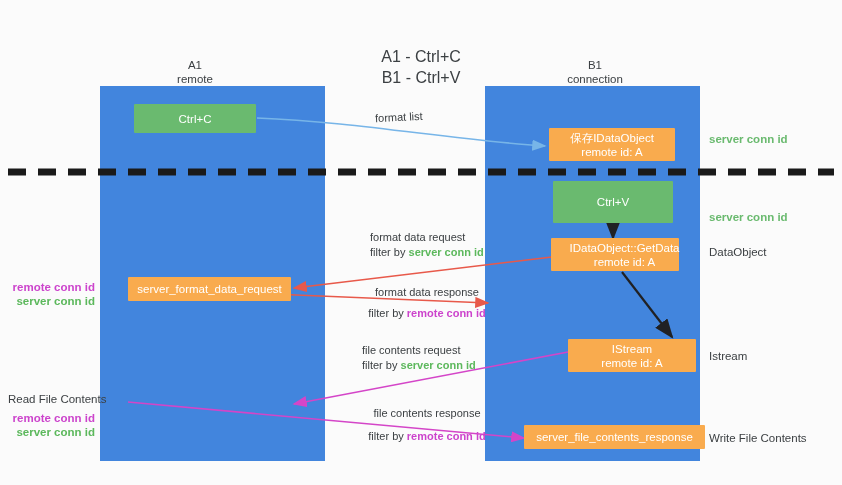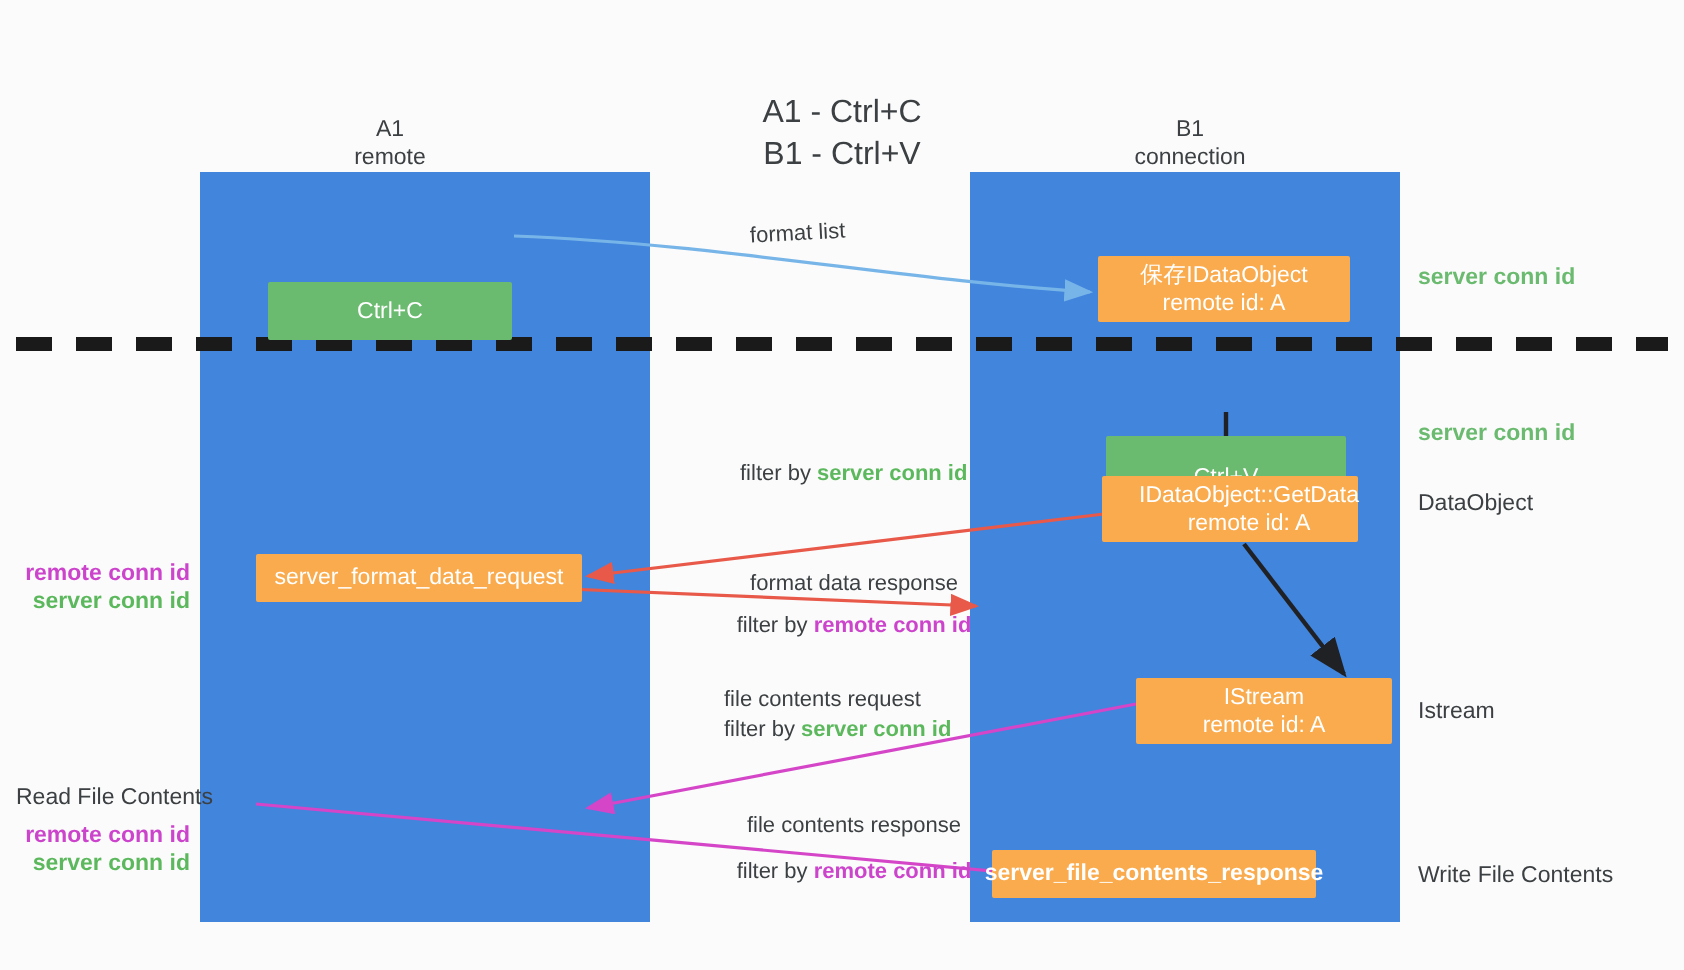--- a/index.html
+++ b/index.html
@@ -44,21 +44,21 @@
     flex-direction: column;
     align-items: center;
     justify-content: center;
     text-align: center;
     color: #ffffff;
     font-size: 11.5px;
     line-height: 14px;
     white-space: pre-line;
     border-radius: 1px;
   }
-  .node.green { background: #6aba6f; margin-top: 37px; }
+  .node.green { background: #6aba6f; }
   .node.orange { background: #f9ab4e; }
   .side-label {
     position: absolute;
     font-size: 11.5px;
     line-height: 14px;
     color: #3c4043;
     white-space: pre-line;
   }
   .side-label.green-txt { color: #6aba6f; font-weight: bold; }
   .side-label.right-plain { color: #3c4043; }
@@ -141,21 +141,21 @@
   <div class="node orange" style="left:551px; top:238px; width:128px; height:33px;padding-left:19px;">IDataObject::GetData
 remote id: A</div>
 
   <div class="node orange" style="left:128px; top:277px; width:163px; height:24px;">server_format_data_request</div>
 
 
   <div class="node orange" style="left:568px; top:339px; width:128px; height:33px;">IStream
 remote id: A</div>
 
 
-  <div class="node orange" style="left:496px; top:425px; width:162px; height:24px;font-weight:bold;">server_file_contents_response</div>
+  <div class="node orange" style="left:524px; top:425px; width:181px; height:24px;">server_file_contents_response</div>
 
   <div class="side-label green-txt" style="left:709px; top:132px;">server conn id</div>
   <div class="side-label green-txt" style="left:709px; top:210px;">server conn id</div>
   <div class="side-label right-plain" style="left:709px; top:245px;">DataObject</div>
   <div class="side-label right-plain" style="left:709px; top:349px;">Istream</div>
   <div class="side-label right-plain" style="left:709px; top:431px;">Write File Contents</div>
 
   <div class="left-stack" style="left:0px; top:280px; width:95px;">
     <div class="magenta-txt">remote conn id</div>
     <div class="green-txt-i">server conn id</div>
@@ -164,20 +164,21 @@
   <div class="side-label" style="left:8px; top:392px;">Read File Contents</div>
 
   <div class="left-stack" style="left:0px; top:411px; width:95px;">
     <div class="magenta-txt">remote conn id</div>
     <div class="green-txt-i">server conn id</div>
   </div>
 
   <div class="conn-label" style="left:375px; top:110px; transform: rotate(-3deg);">format list</div>
 
   <div class="conn-label" style="left:370px; top:230px;">
+    <div>format data request</div>
     <div>
       <span>filter by </span><span class="green-txt-i">server conn id</span>
     </div>
   </div>
 
   <div class="conn-label" style="left:352px; top:285px; text-align:center; width:150px;">
     <div>format data response</div>
     <div style="margin-top:6px;">
       <span>filter by </span><span class="magenta-txt-i">remote conn id</span>
     </div>

